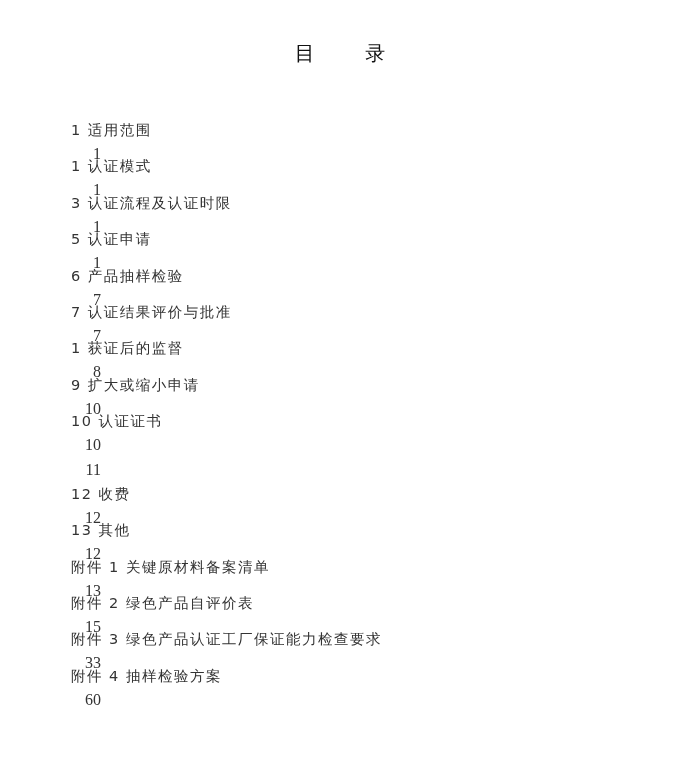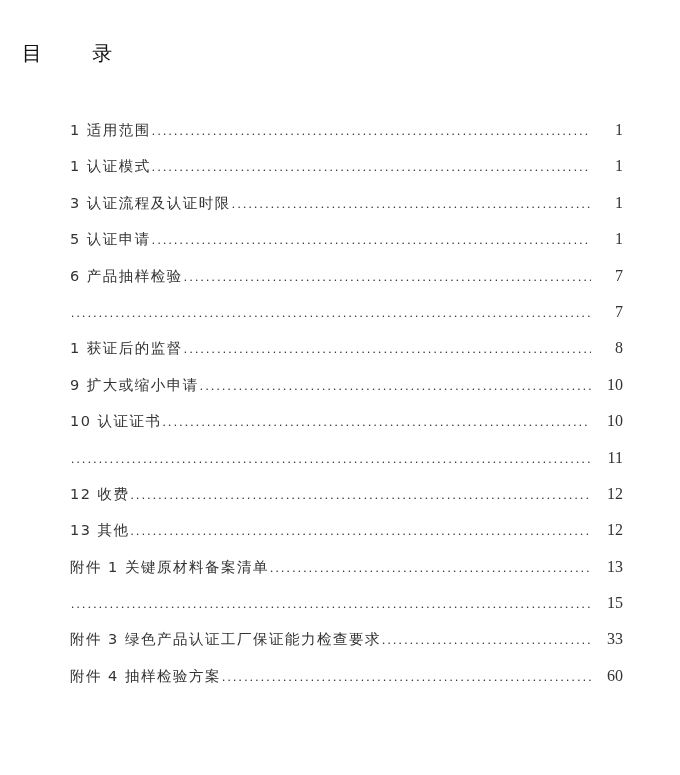--- a/index.html
+++ b/index.html
@@ -3,30 +3,30 @@
 <meta charset="utf-8">
 <style>
   html, body { margin: 0; padding: 0; background: #ffffff; }
   body {
     width: 680px; height: 775px; position: relative; overflow: hidden;
     font-family: "DejaVu Serif", "Liberation Serif", serif;
     color: #222222;
   }
   .title {
     position: absolute; top: 40px; left: 0; width: 680px;
-    font-size: 20px; letter-spacing: 22px;
+    text-align: center; font-size: 20px; letter-spacing: 22px;
     text-indent: 22px; color: #111111;
     font-family: "DejaVu Sans", sans-serif;
   }
   .toc {
     position: absolute; top: 118px; left: 70px; width: 553px;
   }
   .row {
     display: flex; align-items: baseline; height: 36.4px;
-    font-size: 15px; line-height: 24px; white-space: nowrap;
+    font-size: 15px; line-height: 24px; white-space: nowrap; flex-direction: column;
   }
   .label {
     flex: 0 0 auto; letter-spacing: 1.5px;
     font-family: "DejaVu Sans", sans-serif; font-size: 14.5px; color: #333333;
   }
   .leader {
     flex: 1 1 auto; overflow: hidden; margin: 0 2px 0 1px;
     color: #333333; font-size: 13px; letter-spacing: 2.3px;
     font-family: "Liberation Serif", serif;
   }
@@ -63,20 +63,21 @@
     <span class="label">5 认证申请 </span>
     <span class="leader"></span>
     <span class="page">1</span>
   </div>
   <div class="row">
     <span class="label">6 产品抽样检验</span>
     <span class="leader"></span>
     <span class="page">7</span>
   </div>
   <div class="row">
+    <span class="label">7 认证结果评价与批准</span>
     <span class="leader"></span>
     <span class="page">7</span>
   </div>
   <div class="row">
     <span class="label">1 获证后的监督</span>
     <span class="leader"></span>
     <span class="page">8</span>
   </div>
   <div class="row">
     <span class="label">9 扩大或缩小申请</span>
@@ -101,20 +102,21 @@
     <span class="label">13 其他</span>
     <span class="leader"></span>
     <span class="page">12</span>
   </div>
   <div class="row">
     <span class="label">附件 1 关键原材料备案清单</span>
     <span class="leader"></span>
     <span class="page">13</span>
   </div>
   <div class="row">
+    <span class="label">附件 2 绿色产品自评价表</span>
     <span class="leader"></span>
     <span class="page">15</span>
   </div>
   <div class="row">
     <span class="label">附件 3 绿色产品认证工厂保证能力检查要求</span>
     <span class="leader"></span>
     <span class="page">33</span>
   </div>
   <div class="row">
     <span class="label">附件 4 抽样检验方案</span>

